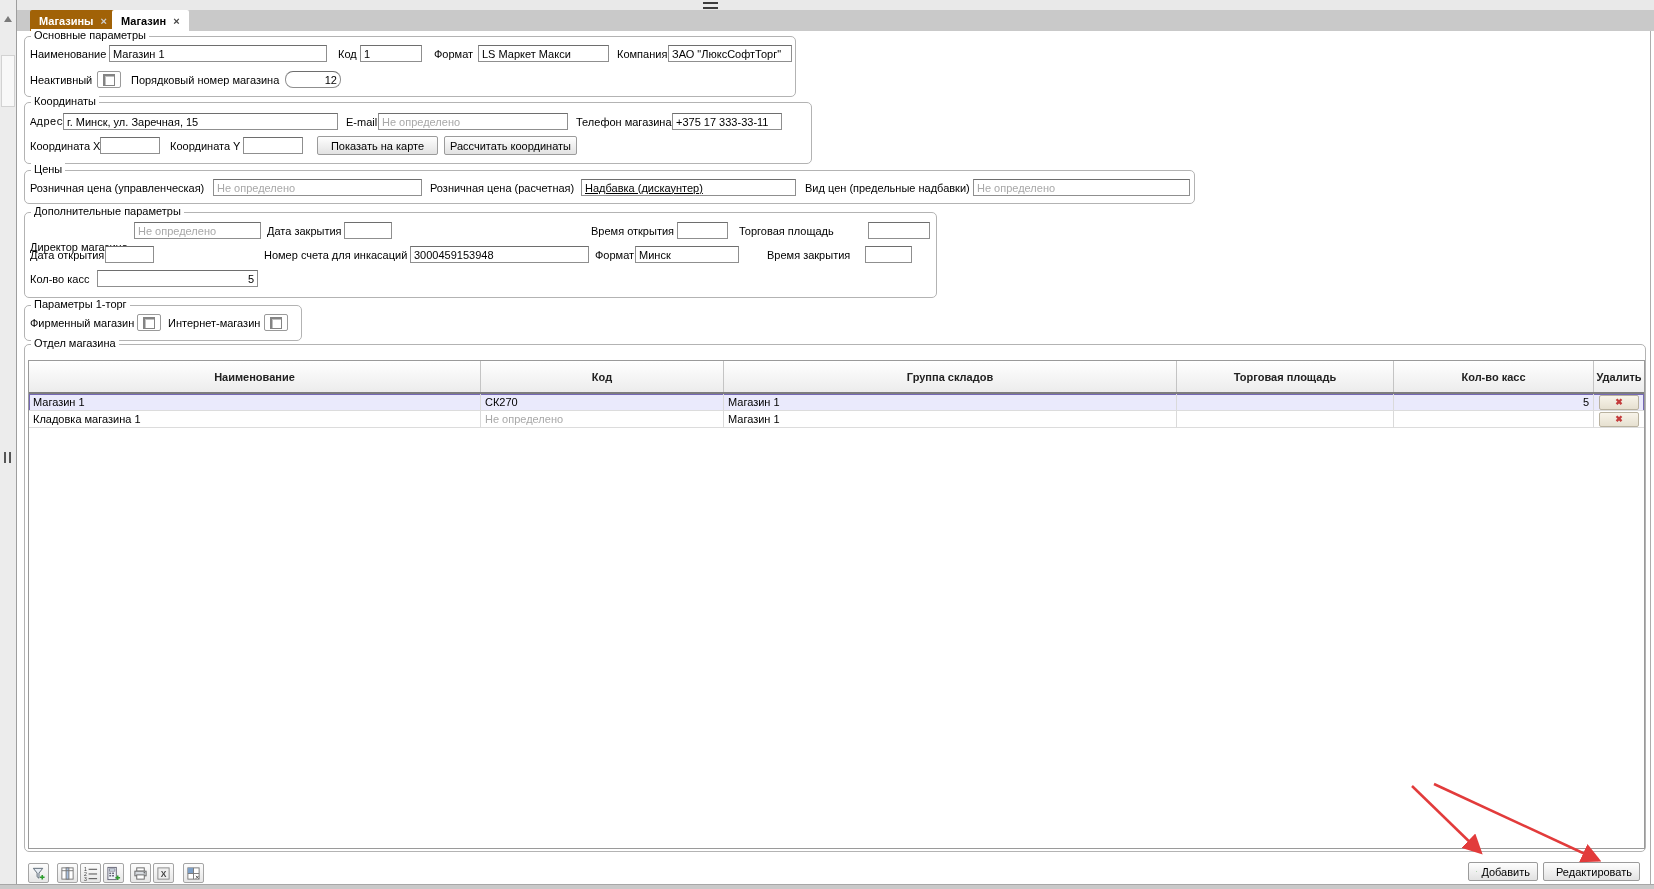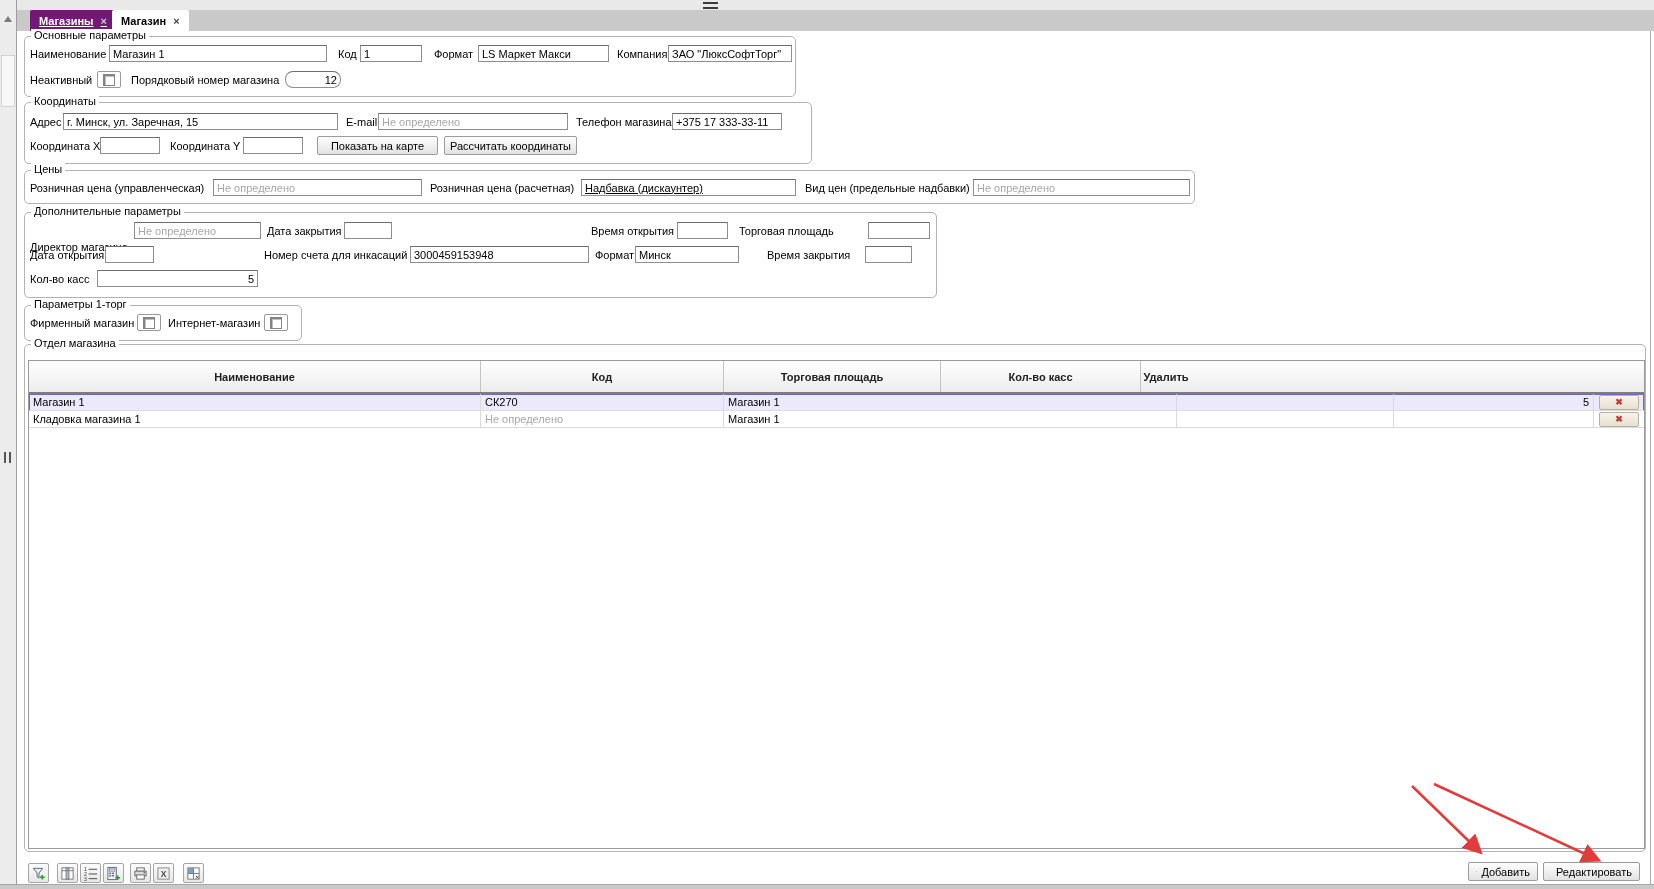--- a/index.html
+++ b/index.html
@@ -12,21 +12,21 @@
   .rail{position:absolute;left:0;top:0;width:17px;height:889px;background:#ececec;border-right:1px solid #9e9e9e;box-sizing:border-box;}
   .rail-up{position:absolute;left:4px;top:16px;width:0;height:0;border-left:4px solid transparent;border-right:4px solid transparent;border-bottom:6px solid #7a7a7a;}
   .rail-thumb{position:absolute;left:1px;top:55px;width:14px;height:52px;background:#f8f8f8;border:1px solid #d2d2d2;box-sizing:border-box;}
   .grip-v{position:absolute;left:4px;top:452px;width:7px;height:11px;border-left:2px solid #555;border-right:2px solid #555;box-sizing:border-box;}
   
   .topstrip{position:absolute;left:17px;top:0;width:1637px;height:10px;background:#e9e9e9;}
   .grip-h{position:absolute;left:686px;top:2px;width:15px;height:7px;border-top:2px solid #3c3c3c;border-bottom:2px solid #3c3c3c;box-sizing:border-box;}
   
   .tabbar{position:absolute;left:17px;top:10px;width:1637px;height:21px;background:#c9c9c9;}
   .tab{position:absolute;top:0;height:21px;display:flex;align-items:center;gap:7px;padding:0 9px;font-weight:bold;font-size:11px;border-radius:2px 2px 0 0;cursor:pointer;box-sizing:border-box;}
-  .tab.inactive{left:13px;background:#701a75;color:#fff;text-decoration:underline;}
+  .tab.inactive{left:13px;background:#a16207;color:#fff;}
   .tab.inactive .tx{color:#cfcfcf;font-weight:bold;font-size:11px;}
   .tab.active{left:95px;background:#fff;color:#000;}
   .tab.active .tx{color:#444;font-weight:bold;font-size:11px;}
   
   .content{position:absolute;left:17px;top:31px;width:1634px;height:853px;background:#fff;border-right:1px solid #adadad;box-sizing:border-box;}
   
   .grp{position:absolute;border:1px solid #b3b3b3;border-radius:5px;box-sizing:border-box;}
   .leg{position:absolute;top:-8px;left:6px;background:#fff;padding:0 3px;font-size:11px;white-space:nowrap;}
   .lbl{position:absolute;font-size:11px;line-height:18px;white-space:nowrap;}
   .tbx{position:absolute;height:17px;box-sizing:border-box;border:1px solid #8f8f8f;border-top-color:#6e6e6e;padding:0 3px;font:11px "Liberation Sans",sans-serif;background:#fff;color:#000;}
@@ -92,21 +92,21 @@
 <span class="lbl" style="left:30px;top:71px;">Неактивный</span>
 <span class="chk" style="left:97px;top:71px;">
     <span class="chk-in"></span>
   </span>
 <span class="lbl" style="left:131px;top:71px;">Порядковый номер магазина</span>
 <input class="tbx ra" style="left: 285px; top: 71px; width: 56px; border-radius: 8px;" value="12">
 
 <div class="grp" style="left:24px;top:102px;width:788px;height:62px;">
   <span class="leg">Координаты</span>
 </div>
-<span class="lbl" style="left:30px;top:113px;">Адрес</span>
+<span class="lbl" style="left:30px;top:113px;font-family:Liberation Mono, monospace;">Адрес</span>
 <input class="tbx" style="left: 63px; top: 113px; width: 275px;" value="г. Минск, ул. Заречная, 15">
 <span class="lbl" style="left:346px;top:113px;">E-mail</span>
 <input class="tbx" style="left: 378px; top: 113px; width: 190px;" placeholder="Не определено">
 <span class="lbl" style="left:576px;top:113px;">Телефон магазина</span>
 <input class="tbx" style="left: 672px; top: 113px; width: 110px;" value="+375 17 333-33-11">
 <span class="lbl" style="left:30px;top:137px;">Координата X</span>
 <input class="tbx" style="left: 100px; top: 137px; width: 60px;">
 <span class="lbl" style="left:170px;top:137px;">Координата Y</span>
 <input class="tbx" style="left: 243px; top: 137px; width: 60px;">
 <div class="btn" style="left:317px;top:136px;width:121px;">
@@ -160,20 +160,21 @@
     <span class="chk-in"></span>
   </span>
 
 <div class="grp" style="left:24px;top:344px;width:1622px;height:508px;">
   <span class="leg">Отдел магазина</span>
 </div>
 <div class="tbl">
   <div class="thead">
     <div class="th" style="width:452px;">Наименование</div>
     <div class="th" style="width:243px;">Код</div>
+    <div class="th" style="width:453px;">Группа складов</div>
     <div class="th" style="width:217px;">Торговая площадь</div>
     <div class="th" style="width:200px;">Кол-во касс</div>
     <div class="th" style="width:50px;">Удалить</div>
   </div>
   <div class="trow sel">
     <div class="td" style="width:452px;">Магазин 1</div>
     <div class="td" style="width:243px;">СК270</div>
     <div class="td" style="width:453px;">Магазин 1</div>
     <div class="td" style="width:217px;"></div>
     <div class="td ra" style="width:200px;">5</div>

